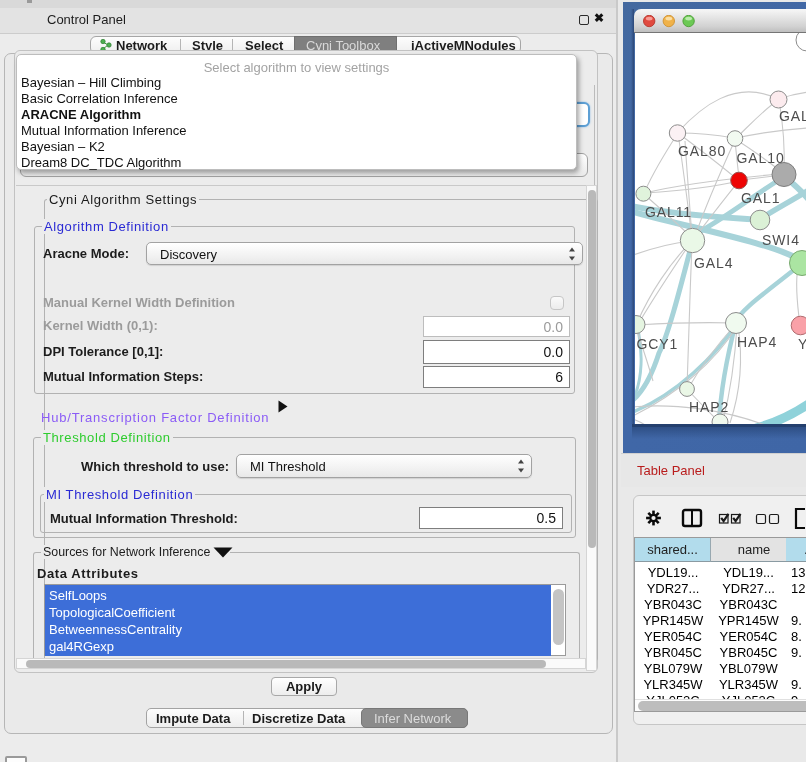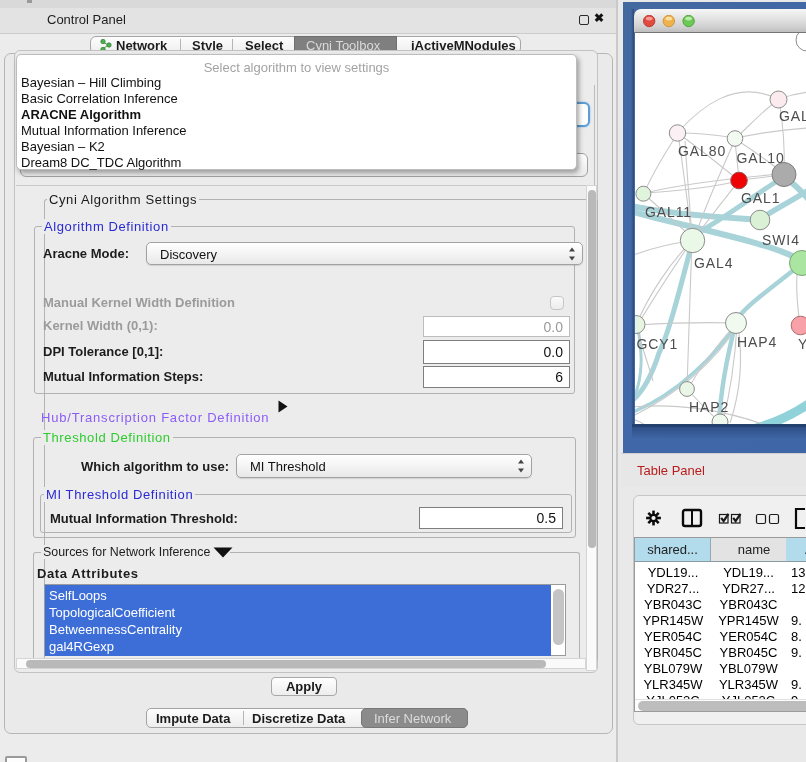--- a/index.html
+++ b/index.html
@@ -89,21 +89,21 @@
     <span class="ft">6</span>
     </div>
   <div class="abs" style="left:41px;top:400px;font-size:13px;color:#8b5cf6;letter-spacing:0.8px;margin-top:10px;">Hub/Transcription Factor Definition</div>
   <svg class="abs" style="left:277px;top:400px;" width="12" height="13">
       <path d="M1.5 0.5 L10.5 6.5 L1.5 12.5 Z" fill="#111"></path>
     </svg>
 
   <div class="gbox" style="left:33px;top:437px;width:541px;height:99px;">
     <div class="gtitle" style="left:7px;color:#2ecc2e;">Threshold Definition</div>
   </div>
-  <div class="abs lbl" style="left:81px;top:459px;">Which algorithm to use:</div>
+  <div class="abs lbl" style="left:81px;top:459px;">Which threshold to use:</div>
   <div class="combo" style="left:236px;top:454px;width:294px;height:22px;">
     <span class="ct">MI Threshold</span>
       <div class="spin"></div>
   </div>
 
   <div class="gbox" style="left:40px;top:494px;width:530px;height:37px;">
     <div class="gtitle" style="left:3px;color:#2a2ad4;">MI Threshold Definition</div>
   </div>
   <div class="abs lbl" style="left:50px;top:511px;">Mutual Information Threshold:</div>
   <div class="field" style="left:419px;top:507px;width:142px;height:20px;border-color:#7e7e7e;font-size:14px;">

